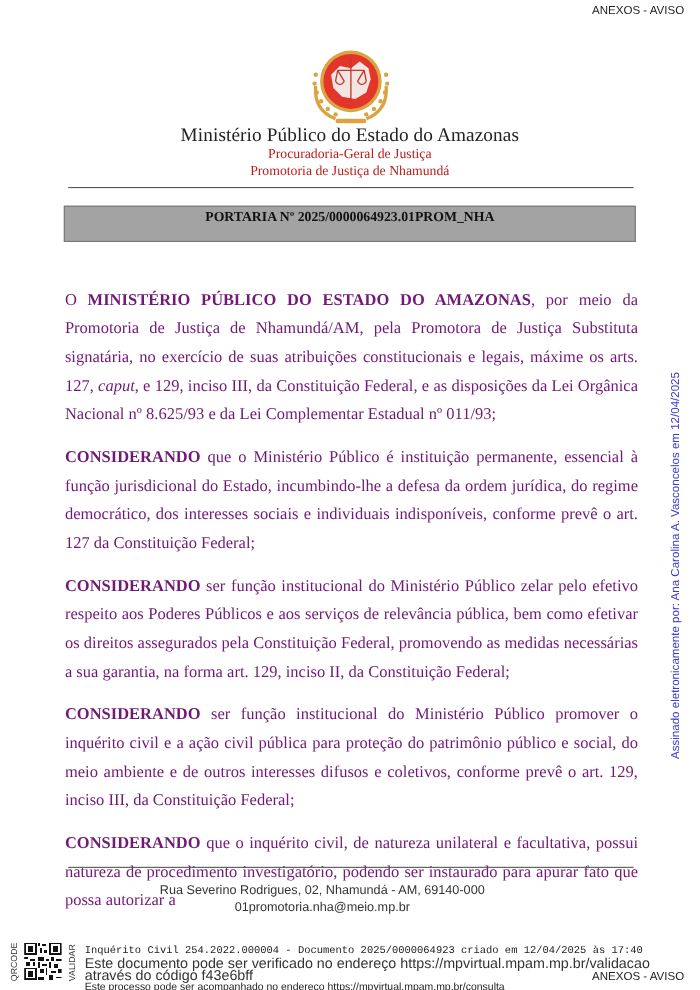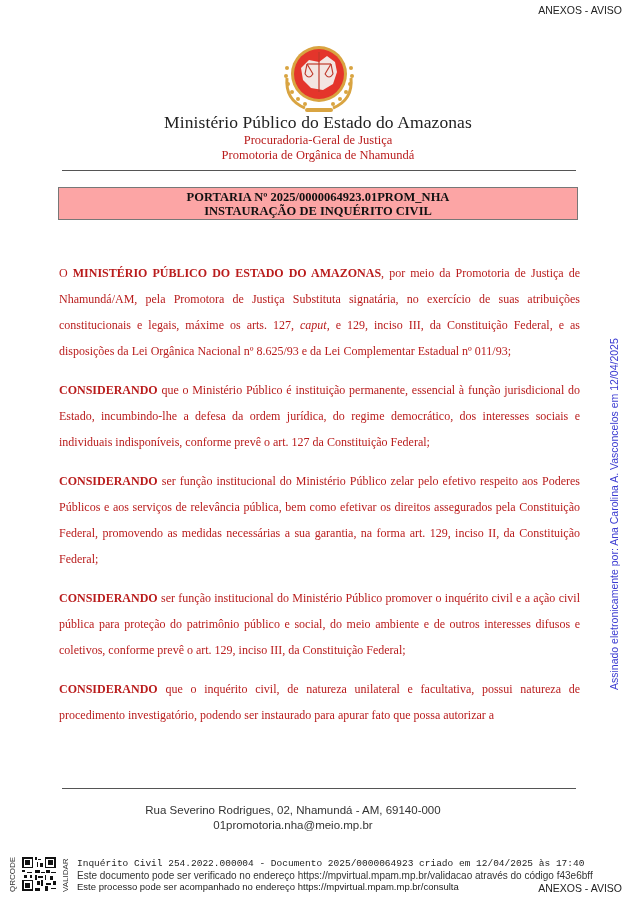--- a/index.html
+++ b/index.html
@@ -4,32 +4,32 @@
 <style>
   html, body { margin:0; padding:0; background:#ffffff; }
   body { width:636px; height:900px; position:relative; overflow:hidden; font-family:"DejaVu Serif", serif; color:#1a1a1a; }
   .top-tag { position:absolute; right:14px; top:4px; font-family:"Liberation Sans", sans-serif; font-size:10.5px; color:#222; }
   .bottom-tag { position:absolute; right:14px; bottom:6px; font-family:"Liberation Sans", sans-serif; font-size:10.5px; color:#222; }
   .logo { position:absolute; left:275px; top:38px; width:88px; height:76px; }
   .header { position:absolute; left:0; width:636px; text-align:center; top:112px; }
   .org-title { font-family:"Liberation Serif", serif; font-size:17.5px; color:#222; letter-spacing:0.1px; }
   .org-sub { font-family:"Liberation Serif", serif; font-size:12.5px; color:#b91c1c; line-height:15px; }
   .rule-top { position:absolute; left:62px; width:514px; top:170px; border-top:1px solid #555; }
-  .title-box { position:absolute; left:58px; top:187px; width:520px; height:33px; background:#fca5a5; border:1px solid #777; box-sizing:border-box; text-align:center; font-family:"Liberation Serif", serif; font-weight:bold; font-size:12.5px; line-height:14px; padding-top:2px; color:#111; }
-  .body { position:absolute; left:59px; top:260px; width:521px; font-family:"Liberation Serif", serif; font-size:12px; line-height:26px; color:#b91c1c; text-align:justify; }
+  .title-box { position:absolute; left:58px; top:187px; width:520px; height:33px; background:#a3a3a3; border:1px solid #777; box-sizing:border-box; text-align:center; font-family:"Liberation Serif", serif; font-weight:bold; font-size:12.5px; line-height:14px; padding-top:2px; color:#111; }
+  .body { position:absolute; left:59px; top:260px; width:521px; font-family:"Liberation Serif", serif; font-size:15px; line-height:26px; color:#701a75; text-align:justify; }
   .body p { margin:0 0 13px 0; }
   .body b { font-weight:bold; }
   .rule-bottom { position:absolute; left:62px; width:514px; top:788px; border-top:1px solid #555; }
   .footer-addr { position:absolute; top:803px; left:0; width:552px; text-align:center; font-family:Liberation Sans, sans-serif; font-size:11.5px; line-height:15px; color:#333;padding-left:17px; }
   .signature { position:absolute; left:608px; top:690px; transform-origin:left top; transform:rotate(-90deg); white-space:nowrap; font-family:"Liberation Sans", sans-serif; font-size:10.5px; color:#3b3bd1; }
   .qr-label { position:absolute; font-family:"Liberation Sans", sans-serif; font-size:8px; color:#333; transform:rotate(-90deg); transform-origin:left top; white-space:nowrap; }
   .qr { position:absolute; left:22px; top:857px; width:34px; height:34px; }
   .stamp { position:absolute; left:77px; top:858px; font-family:"Liberation Sans", sans-serif; color:#222; }
   .stamp .l1 { font-size:9.5px; line-height:12px;font-family:Liberation Mono, monospace; }
-  .stamp .l2 { font-size:10px; line-height:11px; color:#333; }
+  .stamp .l2 { font-size:13px; line-height:11px; color:#333; }
   .stamp .l3 { font-size:9.5px; line-height:12px; }
 </style>
 </head>
 <body>
 
 <div class="top-tag">ANEXOS - AVISO</div>
 
 <svg class="logo" viewBox="0 0 88 76">
   <g fill="none" stroke="#d9a441" stroke-width="3">
     <path d="M12 40 Q10 62 30 70"></path>
@@ -61,28 +61,27 @@
     <line x1="32" y1="26" x2="30" y2="36"></line>
       <line x1="32" y1="26" x2="38" y2="36"></line>
     <line x1="56" y1="26" x2="50" y2="36"></line>
       <line x1="56" y1="26" x2="58" y2="36"></line>
   </g>
 </svg>
 
 <div class="header">
   <div class="org-title">Ministério Público do Estado do Amazonas</div>
   <div class="org-sub">Procuradoria-Geral de Justiça</div>
-  <div class="org-sub">Promotoria de Orgânica de Nhamundá</div>
+  <div class="org-sub">Promotoria de Justiça de Nhamundá</div>
 </div>
 
 <div class="rule-top"></div>
 
 <div class="title-box">
   <div>PORTARIA Nº 2025/0000064923.01PROM_NHA</div>
-  <div>INSTAURAÇÃO DE INQUÉRITO CIVIL</div>
 </div>
 
 <div class="body">
   <p><span>O </span><b>MINISTÉRIO PÚBLICO DO ESTADO DO AMAZONAS</b><span>, por meio da Promotoria de Justiça de Nhamundá/AM, pela Promotora de Justiça Substituta signatária, no exercício de suas atribuições constitucionais e legais, máxime os arts. 127, </span><i>caput</i><span>, e 129, inciso III, da Constituição Federal, e as disposições da Lei Orgânica Nacional nº 8.625/93 e da Lei Complementar Estadual nº 011/93;</span></p>
   <p><b>CONSIDERANDO</b><span> que o Ministério Público é instituição permanente, essencial à função jurisdicional do Estado, incumbindo-lhe a defesa da ordem jurídica, do regime democrático, dos interesses sociais e individuais indisponíveis, conforme prevê o art. 127 da Constituição Federal;</span></p>
   <p><b>CONSIDERANDO</b><span> ser função institucional do Ministério Público zelar pelo efetivo respeito aos Poderes Públicos e aos serviços de relevância pública, bem como efetivar os direitos assegurados pela Constituição Federal, promovendo as medidas necessárias a sua garantia, na forma art. 129, inciso II, da Constituição Federal;</span></p>
   <p><b>CONSIDERANDO</b><span> ser função institucional do Ministério Público promover o inquérito civil e a ação civil pública para proteção do patrimônio público e social, do meio ambiente e de outros interesses difusos e coletivos, conforme prevê o art. 129, inciso III, da Constituição Federal;</span></p>
   <p><b>CONSIDERANDO</b><span> que o inquérito civil, de natureza unilateral e facultativa, possui natureza de procedimento investigatório, podendo ser instaurado para apurar fato que possa autorizar a</span></p>
 </div>
 

